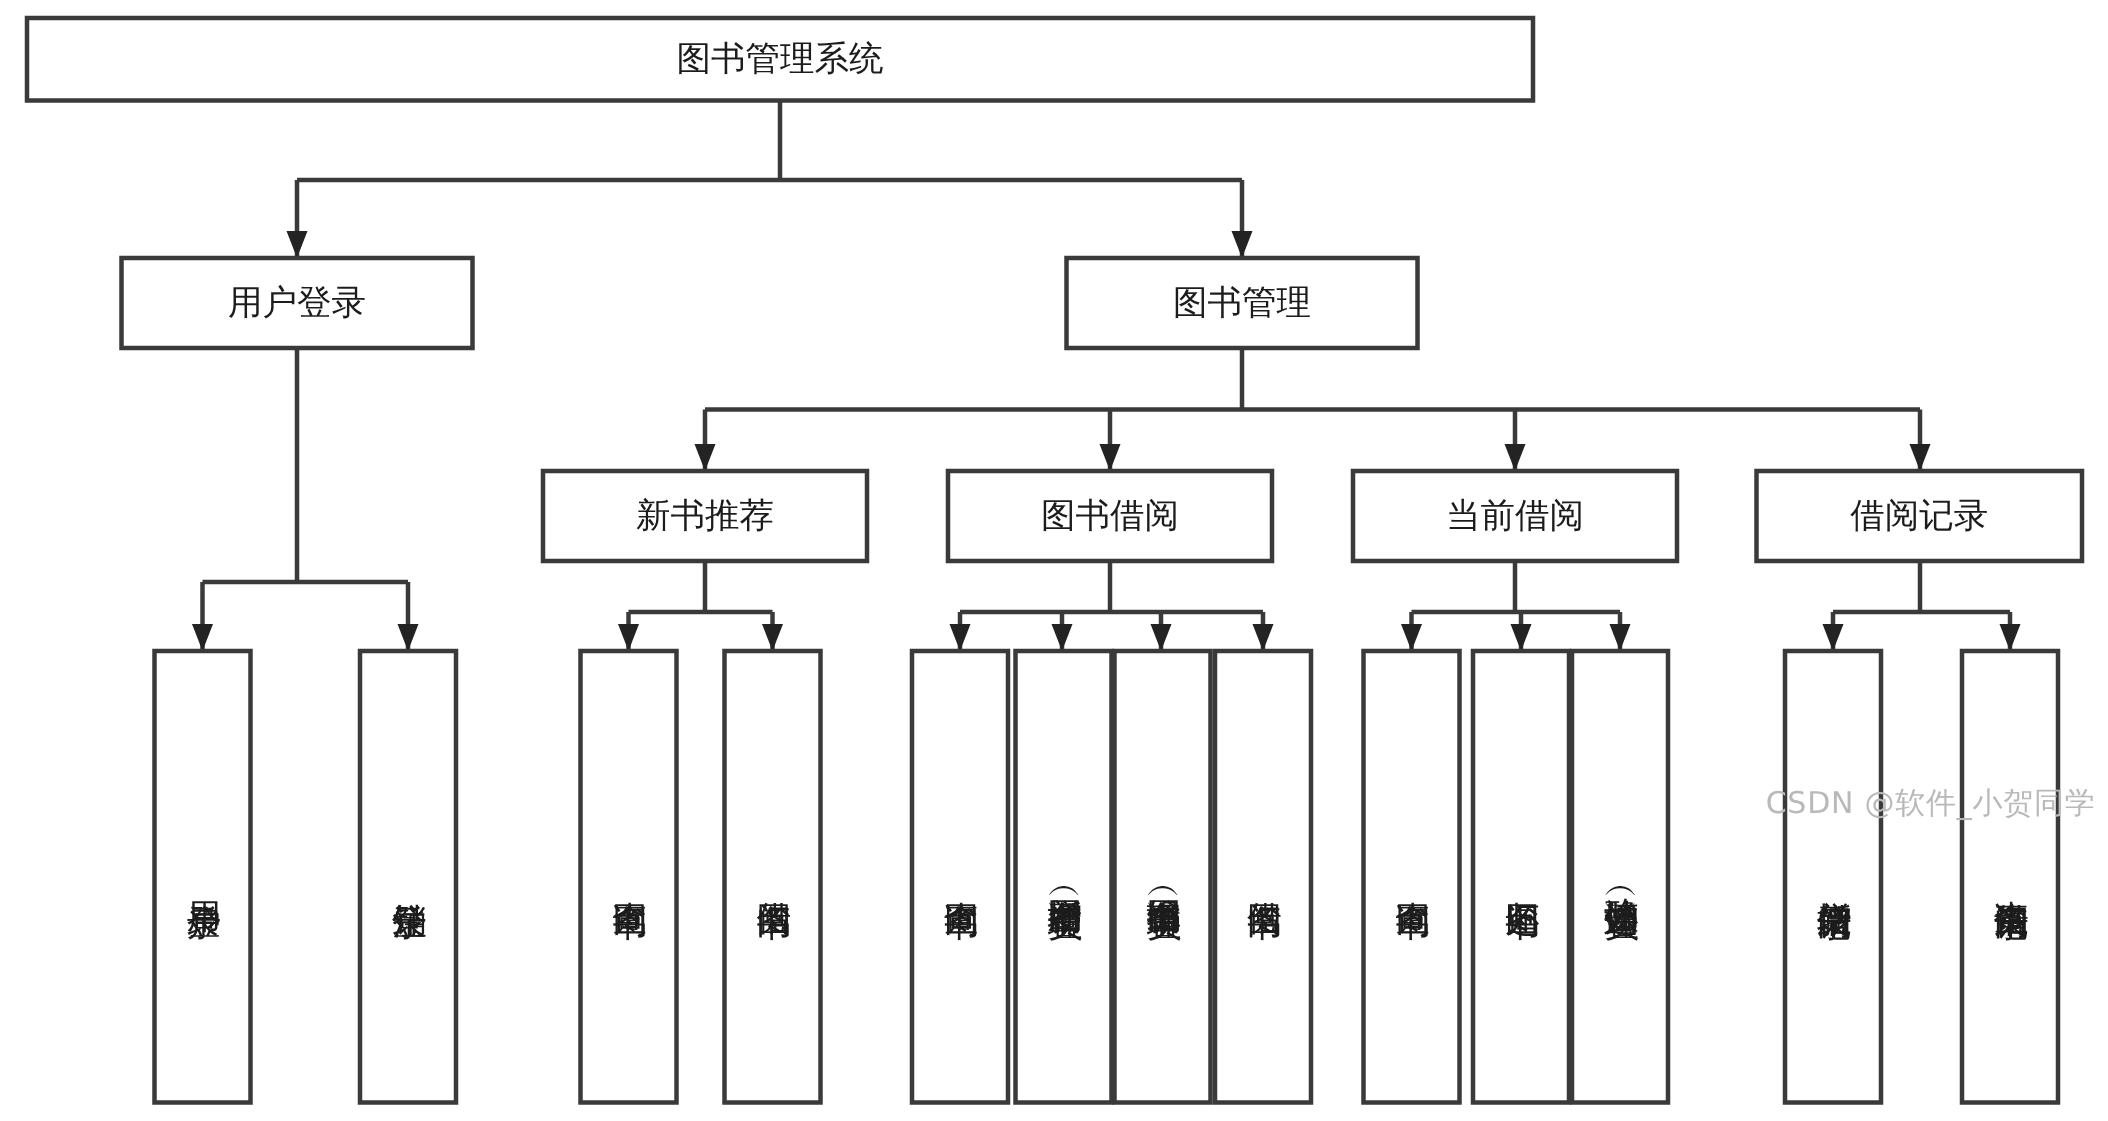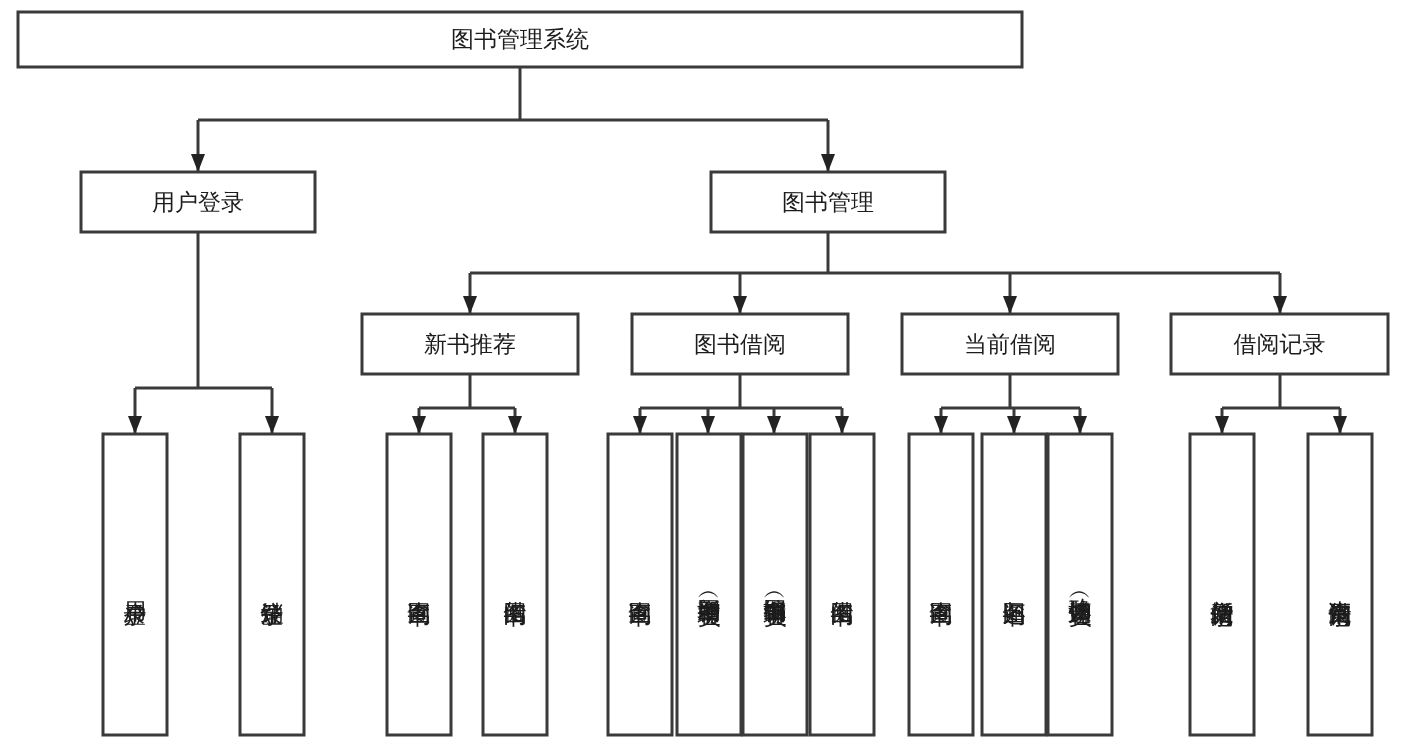--- a/index.html
+++ b/index.html
@@ -176,14 +176,15 @@
       <div class="leaf-label" style="left: 677px; top: 434px; width: 64px; height: 301px;">新增图书（管理员）</div>
       <div class="leaf-label" style="left: 743px; top: 434px; width: 64px; height: 301px;">编辑图书（管理员）</div>
       <div class="leaf-label" style="left: 810px; top: 434px; width: 64px; height: 301px;">借阅图书</div>
       <div class="leaf-label" style="left: 909px; top: 434px; width: 64px; height: 301px;">查询图书</div>
       <div class="leaf-label" style="left: 982px; top: 434px; width: 64px; height: 301px;">归还图书</div>
       <div class="leaf-label" style="left: 1048px; top: 434px; width: 64px; height: 301px;">确认归还（管理员）</div>
       <div class="leaf-label" style="left: 1190px; top: 434px; width: 64px; height: 301px;">新增借阅记录</div>
       <div class="leaf-label" style="left: 1308px; top: 434px; width: 64px; height: 301px;">查询借阅记录</div>
     </div>
 
+  <div class="watermark">CSDN @软件_小贺同学</div>
 
 </div>
 
 </body></html>

